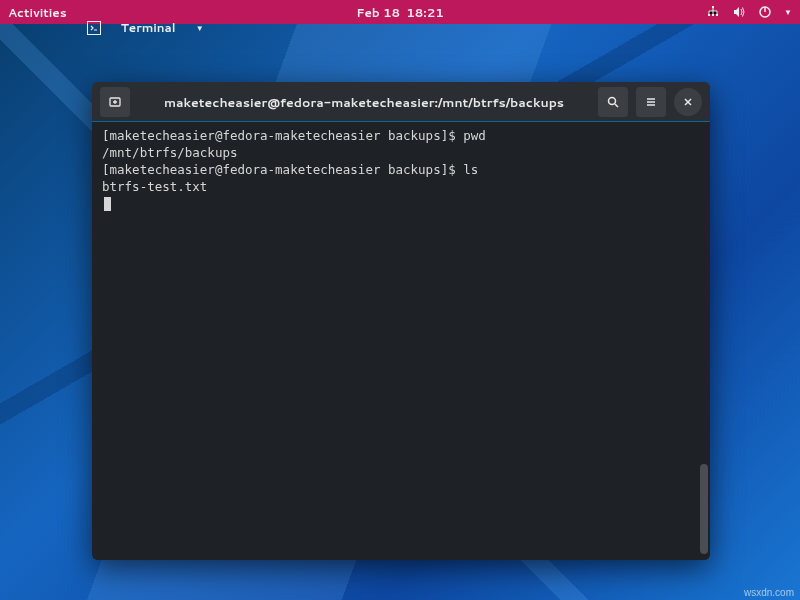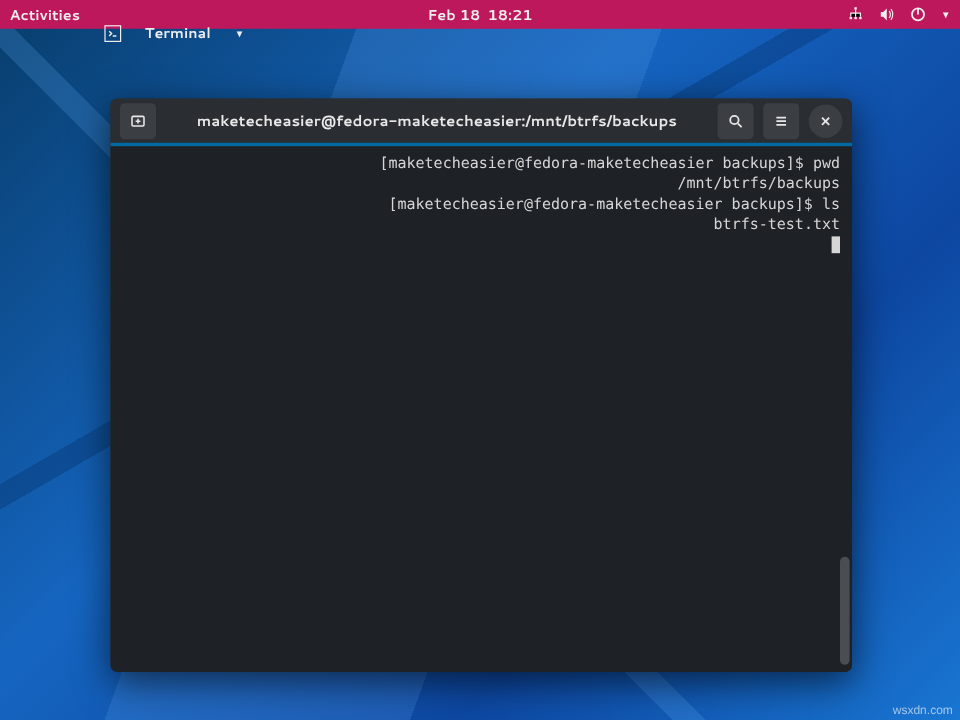--- a/index.html
+++ b/index.html
@@ -52,21 +52,21 @@
       width: 618px; height: 478px;
       background: #2a2e32;
       border-radius: 6px;
       box-shadow: 0 8px 30px rgba(0,0,0,0.6);
       display: flex; flex-direction: column;
       overflow: hidden;
       z-index: 5;
     }
     .titlebar {
       height: 40px; background: #2a2e32;
-      border-bottom: 3px solid #0369a1;
+      border-bottom: 1px solid #0369a1;
       display: flex; align-items: center;
       padding: 0 6px;
     }
     .titlebar-btn {
       width: 30px; height: 30px;
       background: #3b3f44; border-radius: 4px;
       display: flex; align-items: center; justify-content: center;
       color: #e8e8e8; cursor: pointer;
       margin: 0 2px;
     }
@@ -77,21 +77,20 @@
     }
     .titlebar-right { display: flex; gap: 4px; align-items: center; }
     .terminal-body {
       flex: 1; background: #1e2226;
       padding: 6px 10px;
       font-family: "DejaVu Sans Mono", Menlo, Consolas, monospace;
       font-size: 12.5px; line-height: 1.35;
       color: #d6d6d6;
       overflow: hidden;
       position: relative;
-      text-align: right;
     }
     .term-line { white-space: pre; }
     .cursor-block {
       display: inline-block; width: 7px; height: 14px;
       background: #d6d6d6; vertical-align: text-bottom; margin-left: 2px;
     }
     .scrollbar {
       position: absolute; right: 2px; bottom: 6px;
       width: 8px; height: 90px;
       background: #4a4e52; border-radius: 4px;

